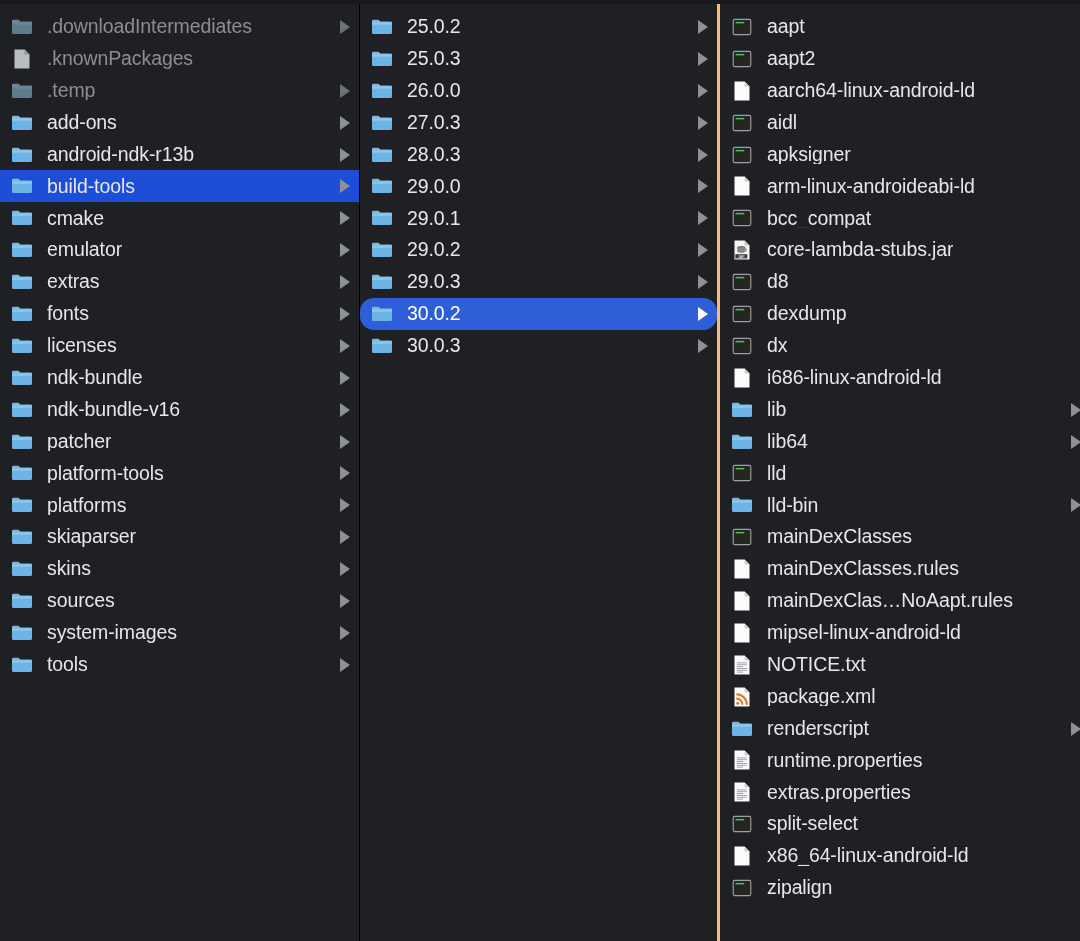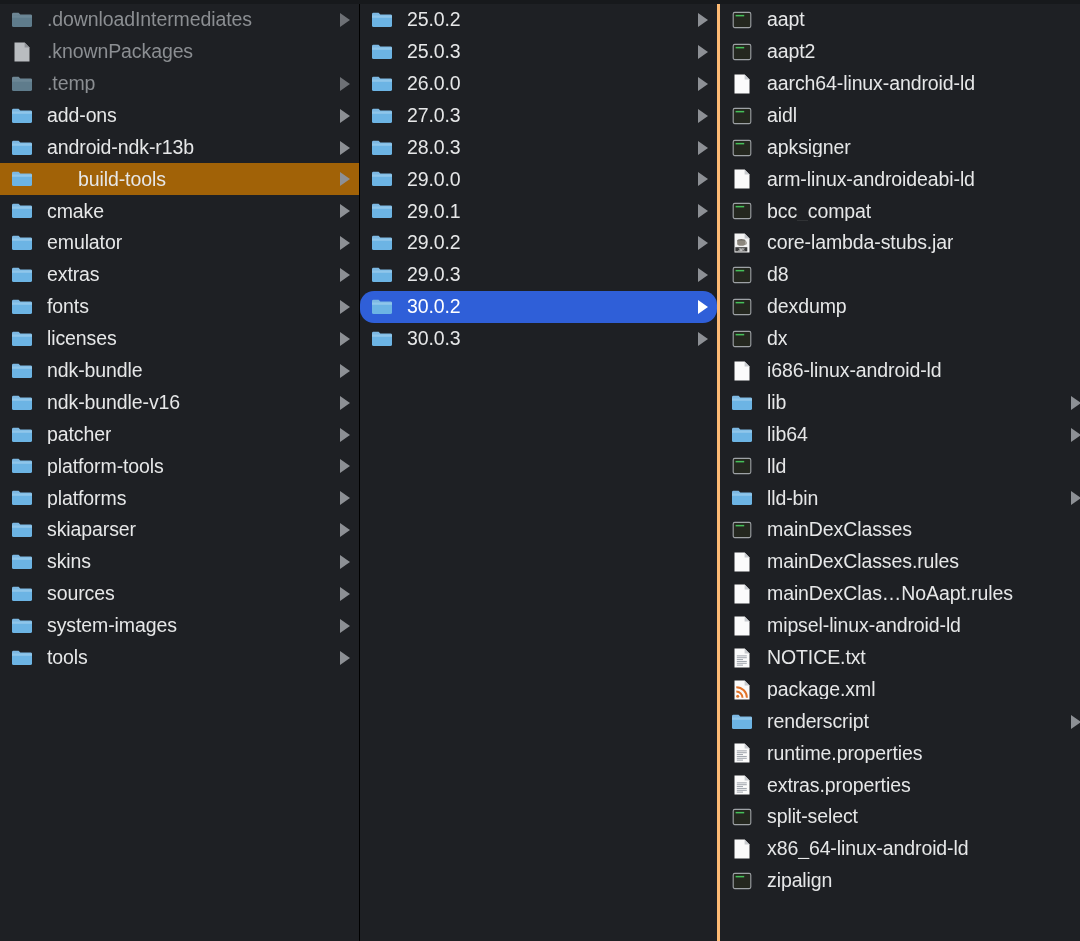--- a/index.html
+++ b/index.html
@@ -27,41 +27,41 @@
     top: 0; left: 0;
     width: 1080px;
     height: 4px;
     background: #17191c;
     z-index: 10;
   }
 
   .column {
     position: relative;
     height: 941px;
-    padding-top: 4px;
+    padding-top: 11px;
     background: #1e2024;
     overflow: hidden;
     flex: 0 0 auto;
   }
   .col-1 { width: 360px; border-right: 1px solid #000000; }
   .col-2 { width: 360px; border-right: 3px solid #fdba74; }
   .col-3 { width: 360px; }
 
   .row {
     position: relative;
     height: 31.9px;
     display: flex;
     align-items: center;
     padding-left: 11px;
     padding-right: 8px;
     white-space: nowrap;
   }
 
   .row.selected-active { background: #2f5fd8; border-radius: 14px; }
-  .row.selected-inactive { background: #a16207; gap: 31px; }
+  .row.selected-inactive { background: #1d4ed8; }
 
   .icon-wrap {
     position: relative;
     flex: 0 0 auto;
     width: 22px;
     height: 22px;
     margin-right: 14px;
     display: flex;
     align-items: center;
     justify-content: center;

